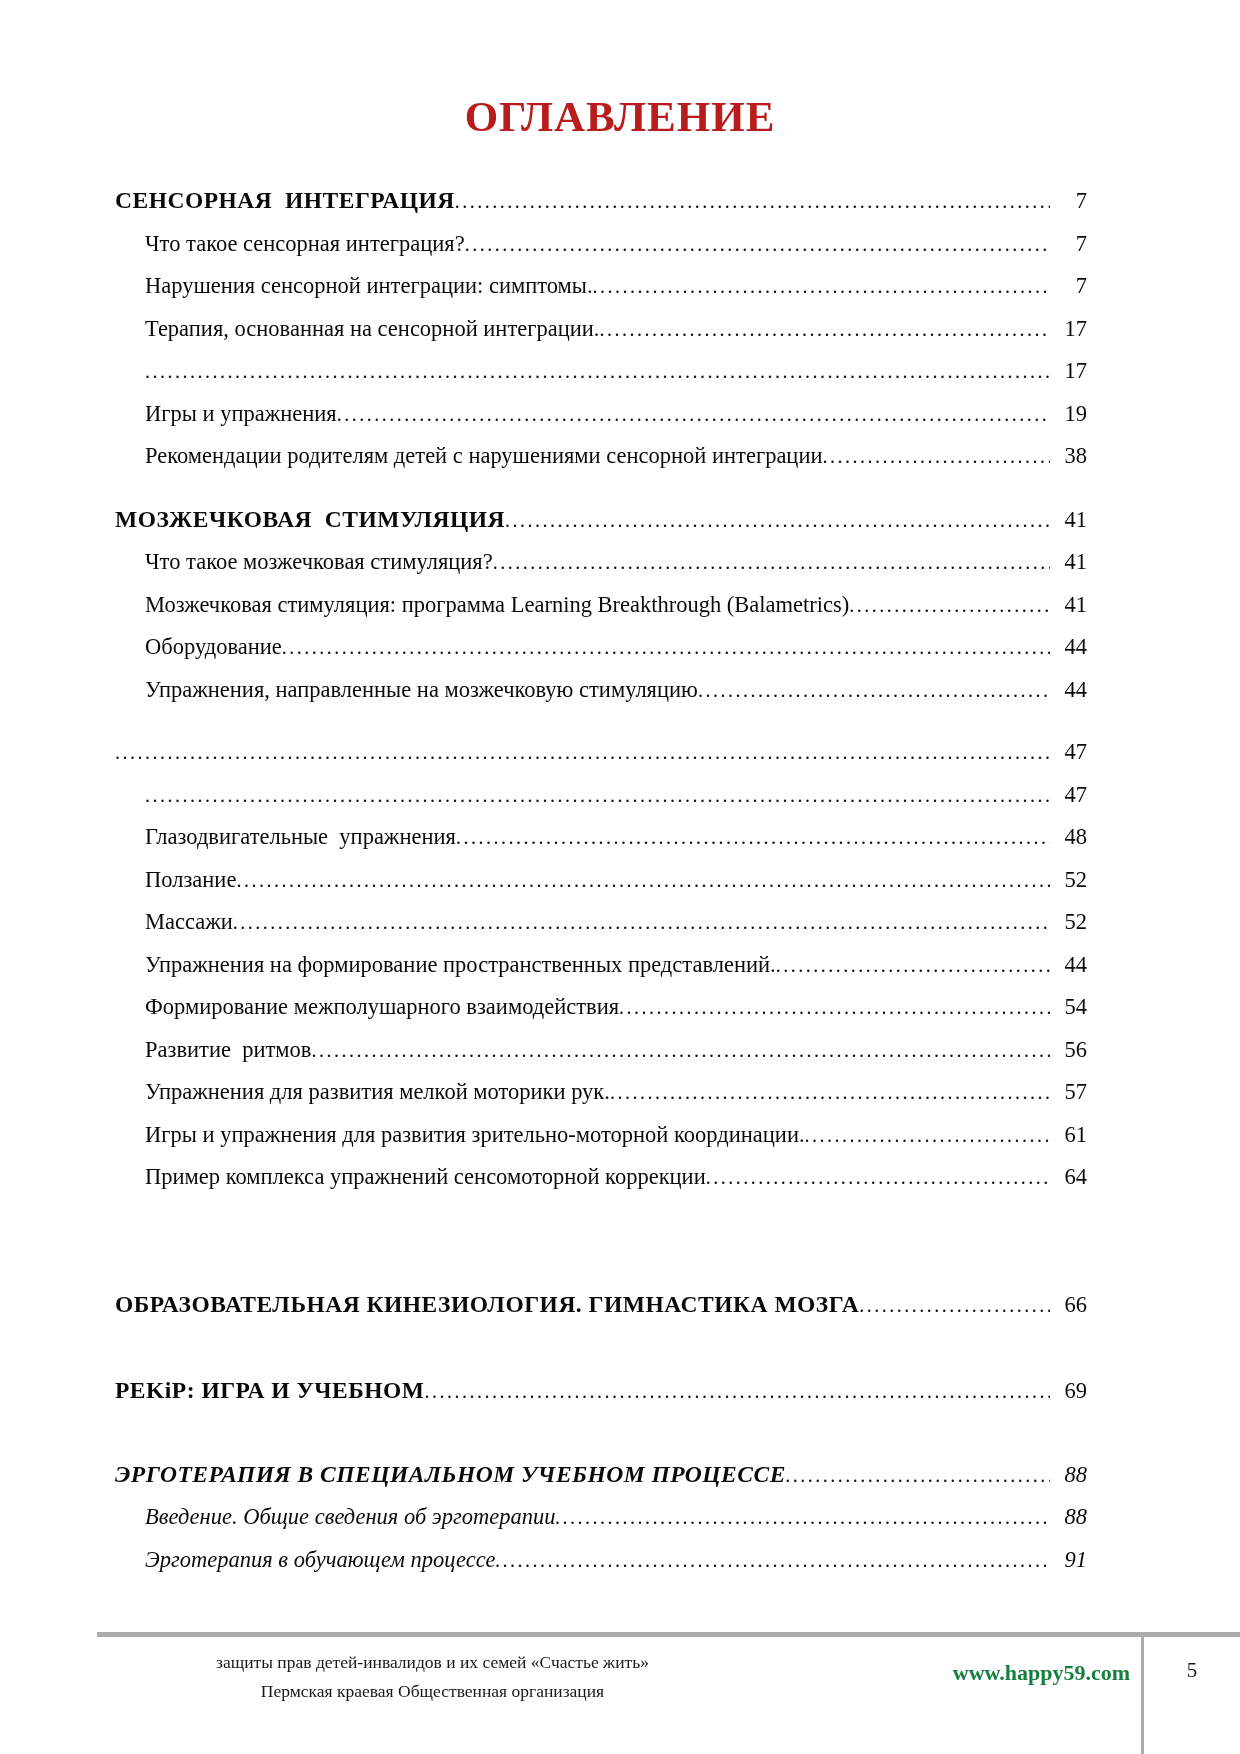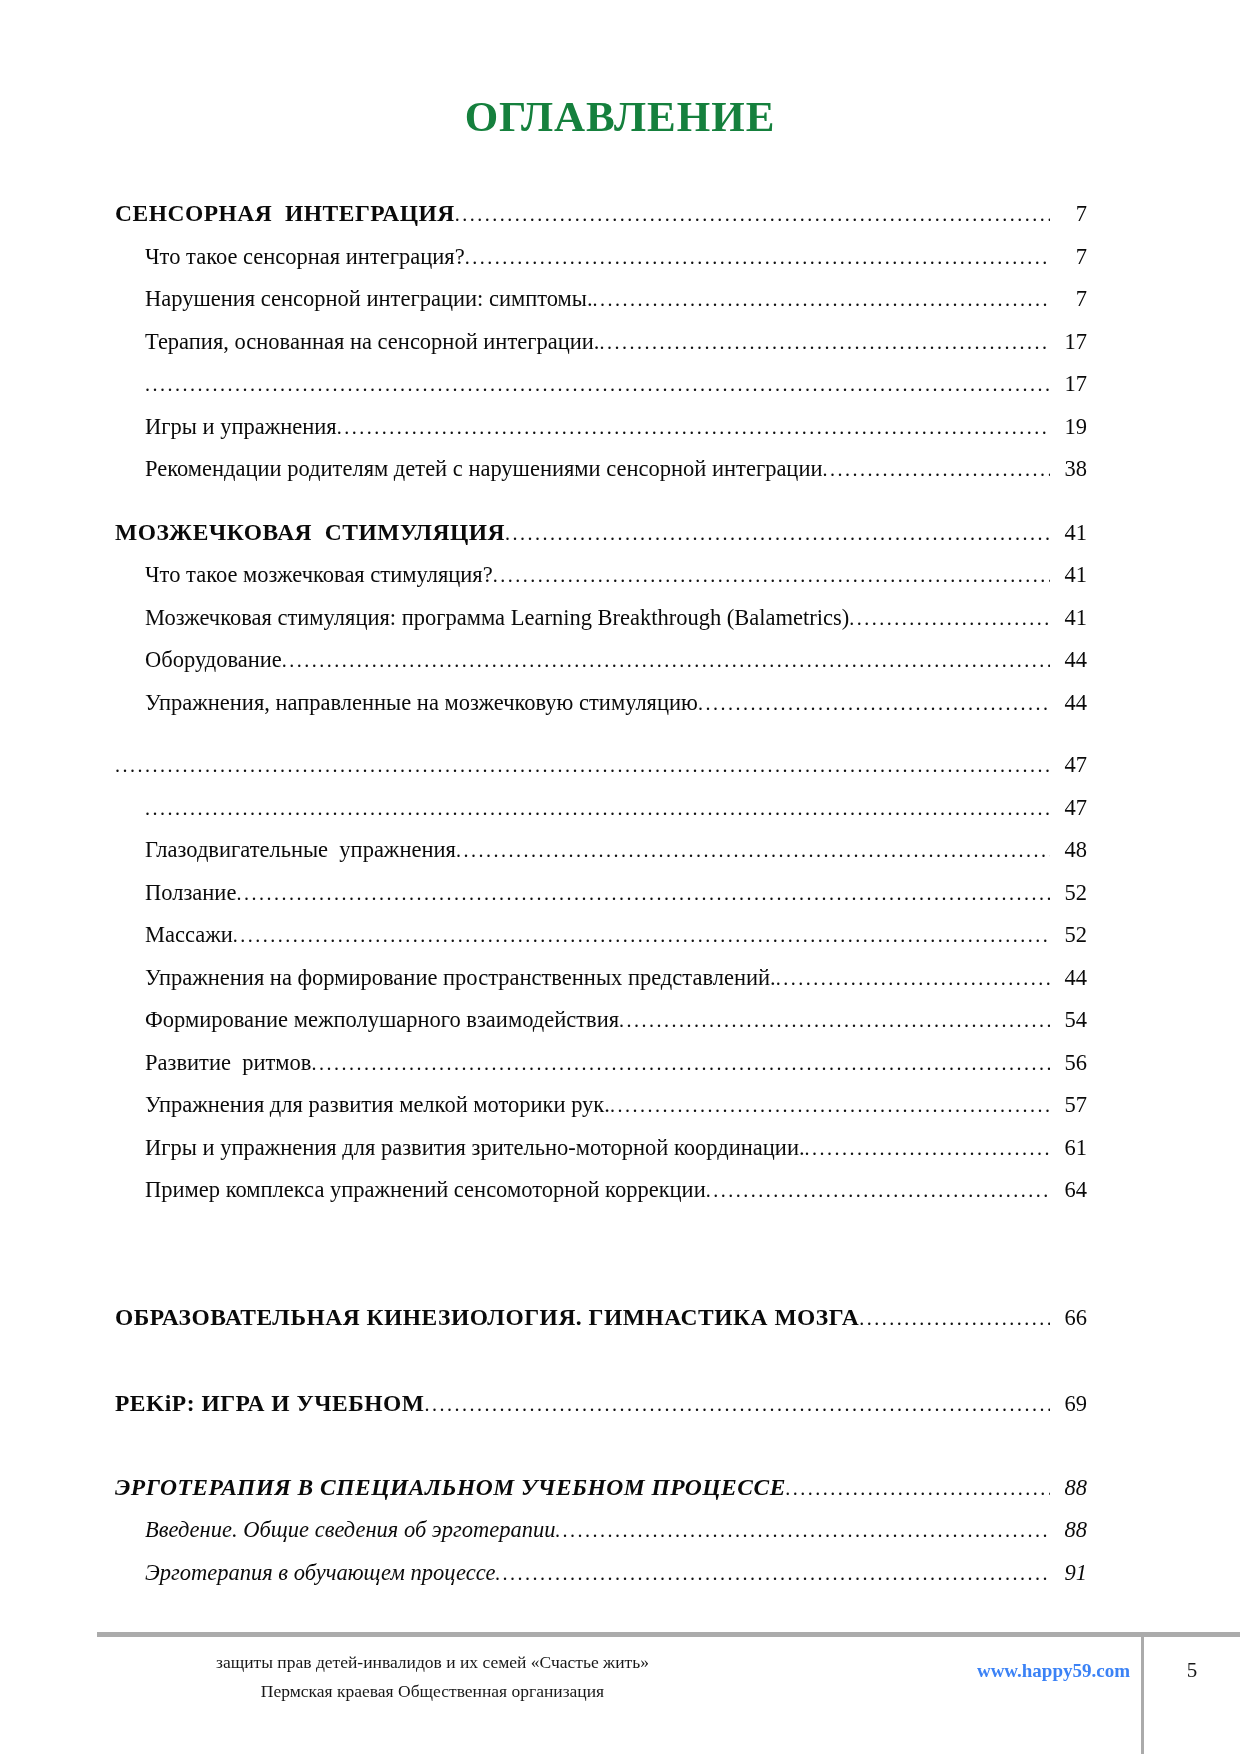--- a/index.html
+++ b/index.html
@@ -16,24 +16,24 @@
     color: #0a0a0a;
     overflow: hidden;
   }
   .page-title {
     margin: 0;
     padding-top: 92px;
     text-align: center;
     font-size: 43px;
     font-weight: bold;
     letter-spacing: 1px;
-    color: #15803d;
+    color: #b91c1c;
   }
   .toc {
-    margin-top: 51px;
+    margin-top: 38px;
     padding-left: 115px;
     width: 972px;
   }
   .toc-row {
     display: flex;
     align-items: baseline;
     line-height: 42.5px;
     white-space: nowrap;
   }
   .toc-label {
@@ -96,23 +96,23 @@
     width: 545px;
     text-align: center;
     font-size: 17.5px;
     line-height: 29px;
     color: #171717;
   }
   .footer-site {
     position: absolute;
     right: 110px;
     top: 1660px;
-    font-size: 19px;
+    font-size: 22px;
     font-weight: bold;
-    color: #3b82f6;
+    color: #15803d;
   }
   .footer-page {
     position: absolute;
     left: 1144px;
     right: 0;
     top: 1658px;
     text-align: center;
     font-size: 21px;
     color: #171717;
   }

